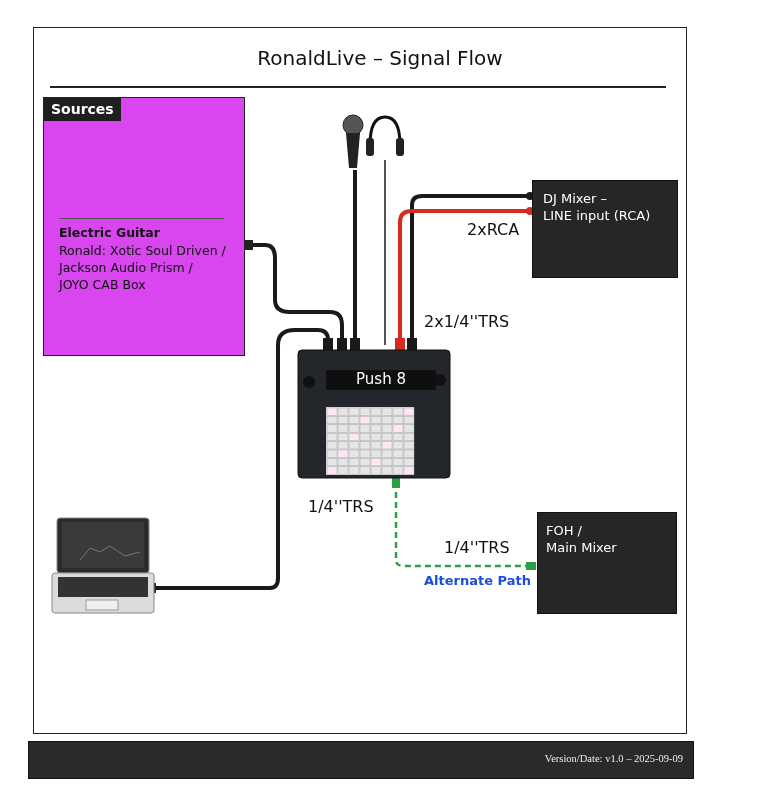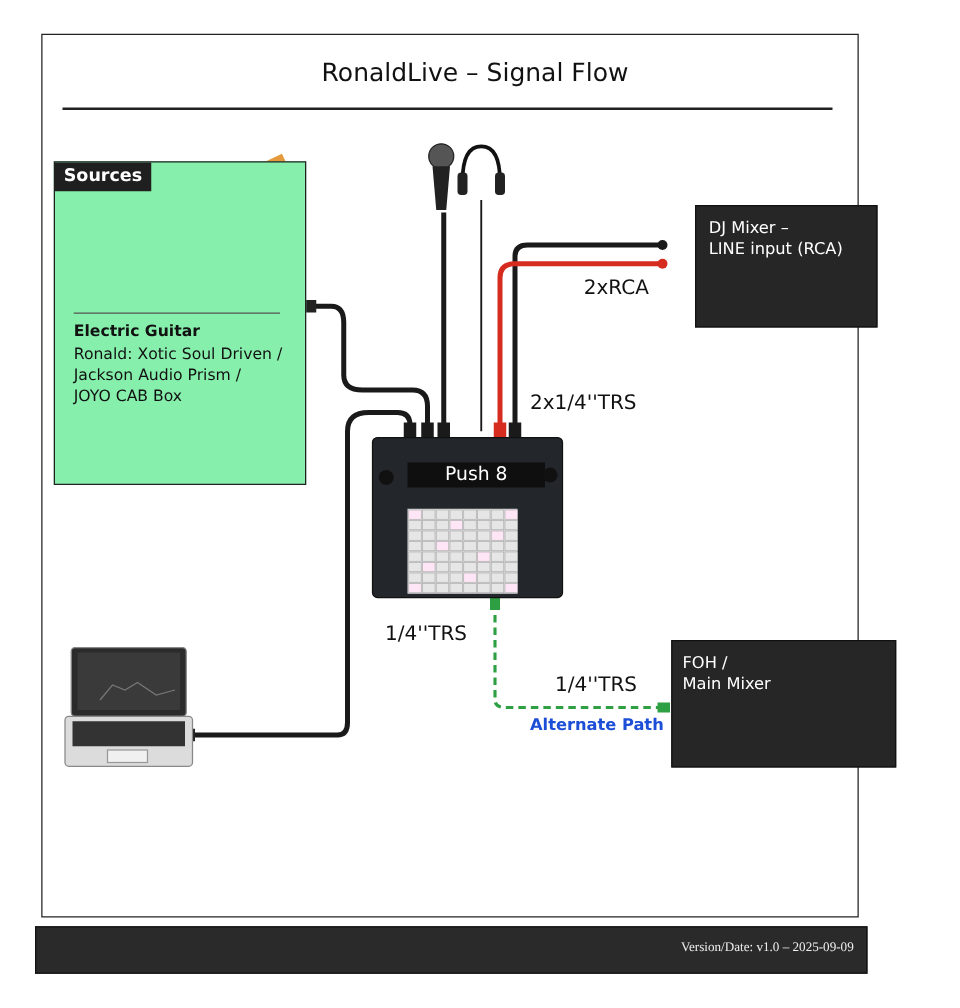--- a/index.html
+++ b/index.html
@@ -4,31 +4,31 @@
 <style>
   html, body { margin:0; padding:0; background:#ffffff; }
   body { width:768px; height:806px; position:relative; overflow:hidden;
          font-family:"DejaVu Sans", sans-serif; color:#111; }
   .page { position:absolute; left:33px; top:27px; width:652px; height:705px;
           border:1.5px solid #222; background:#fff; }
   .title { position:absolute; left:0; width:760px; top:46px; text-align:center;
            font-size:20px; color:#111; }
   .title-rule { position:absolute; left:50px; width:616px; top:86px; height:1.5px; background:#222; }
   .sources { position:absolute; left:43px; top:97px; width:200px; height:257px;
-             border:1.5px solid #222; background:#86efac;margin-top:32px; }
+             border:1.5px solid #222; background:#d946ef; }
   .sources-tab { position:absolute; left:0; top:0; background:#1f1f1f; color:#fff;
                  font-weight:bold; font-size:14px; padding:3px 7px 4px 7px; }
   .sources-rule { position:absolute; left:15px; right:20px; top:120px; height:1px; background:#555; }
   .src-title { position:absolute; left:15px; top:127px; font-size:12.5px; font-weight:bold; }
   .src-line { position:absolute; left:15px; font-size:12.5px; }
   .box-dark { position:absolute; background:#262626; border:1.5px solid #111; color:#fff; }
-  .dj { left:532px; top:164px; width:144px; height:96px;margin-left:24px; }
+  .dj { left:532px; top:180px; width:144px; height:96px; }
   .dj .h { position:absolute; left:10px; top:9px; font-size:13px; line-height:17px; }
   .dj .n { position:absolute; left:10px; top:64px; font-size:8.5px; line-height:12px; }
-  .foh { left:537px; top:512px; width:138px; height:100px;padding-left:40px; }
+  .foh { left:537px; top:512px; width:138px; height:100px; }
   .foh .h { position:absolute; left:8px; top:9px; font-size:13px; line-height:17px; }
   .lbl { position:absolute; font-size:16px; color:#111; }
   .lbl-small { position:absolute; font-size:13px; font-weight:bold; color:#1d4ed8;text-align:right; }
   .footer { position:absolute; left:28px; top:741px; width:664px; height:36px;
             background:#2a2a2a; border:1px solid #111; color:#eee; font-size:10.5px; }
   .footer .l { position:absolute; left:20px; top:11px; }
   .footer .r { position:absolute; right:10px; top:11px;font-family:Liberation Serif, serif; }
   svg.wires { position:absolute; left:0; top:0; }
   .push-label { position:absolute; left:326px; top:370px; width:110px; text-align:center;
                 color:#fff; font-size:15px; }

